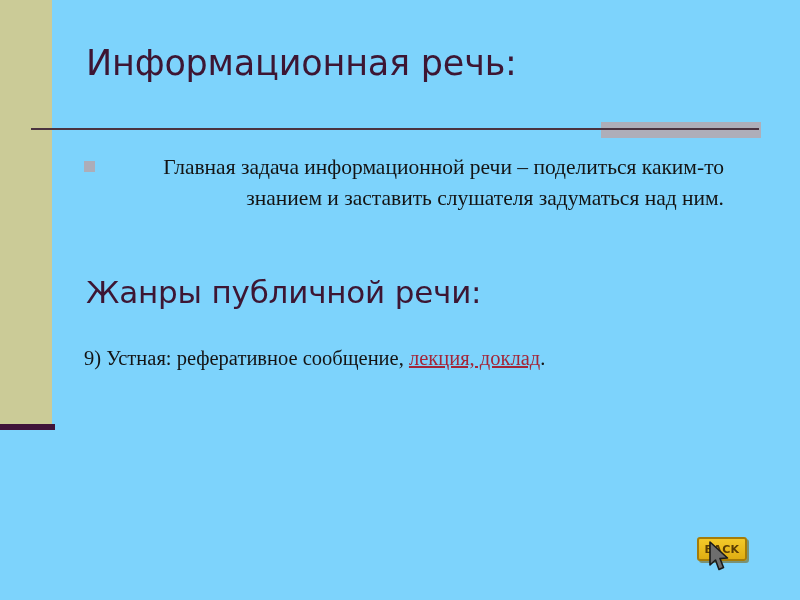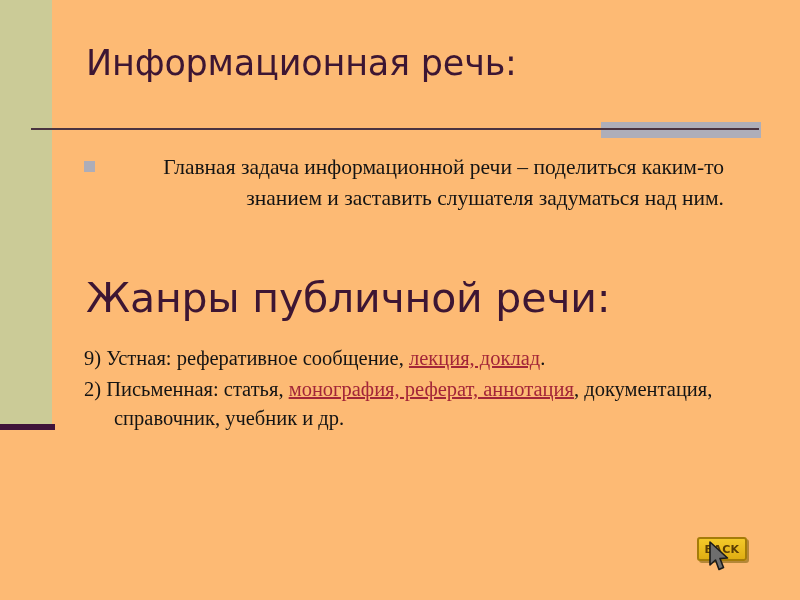--- a/index.html
+++ b/index.html
@@ -11,21 +11,21 @@
     height: 600px;
     background: #FDFDE1;
     font-family: "Liberation Serif", serif;
     overflow: hidden;
   }
 
   .slide {
     position: relative;
     width: 800px;
     height: 600px;
-    background: #fdba74;
+    background: #7dd3fc;
     overflow: hidden;
   }
 
   
   .side-band {
     position: absolute;
     left: 0;
     top: 0;
     width: 52px;
     height: 424px;
@@ -98,21 +98,21 @@
     color: #141414;
     text-align: right;
   }
 
   
   .subtitle {
     position: absolute;
     left: 86px;
     top: 274px;
     font-family: "DejaVu Sans", sans-serif;
-    font-size: 41px;
+    font-size: 31px;
     font-weight: 400;
     color: #3D1633;
     white-space: nowrap;
     letter-spacing: -0.2px;
   }
 
   
   .genre-list {
     position: absolute;
     left: 84px;
@@ -193,23 +193,20 @@
     <span class="bullet-marker"></span>
     <span class="bullet-text">Главная задача информационной речи – поделиться каким-то знанием и заставить слушателя задуматься над ним.</span>
   </div>
 
   <div class="subtitle">Жанры публичной речи:</div>
 
   <div class="genre-list">
     <p class="genre-item">
       <span>9) Устная: реферативное сообщение, </span><a class="hyperlink" href="#">лекция, доклад</a><span>.</span>
     </p>
-    <p class="genre-item">
-      <span>2) Письменная: статья, </span><a class="hyperlink" href="#">монография, реферат, аннотация</a><span>, документация, справочник, учебник и др.</span>
-    </p>
   </div>
 
   <div class="back-widget">
     <div class="back-button">
       <span class="back-label">BACK</span>
     </div>
     <svg class="cursor-icon" viewBox="0 0 26 32" xmlns="http://www.w3.org/2000/svg">
       <path d="M3 1 L3 24 L8.5 19 L12 28.5 L16.5 26.5 L13 17.5 L20.5 17 Z" fill="#6E6E6E" stroke="#1A1A1A" stroke-width="1.6" stroke-linejoin="round"></path>
     </svg>
   </div>

